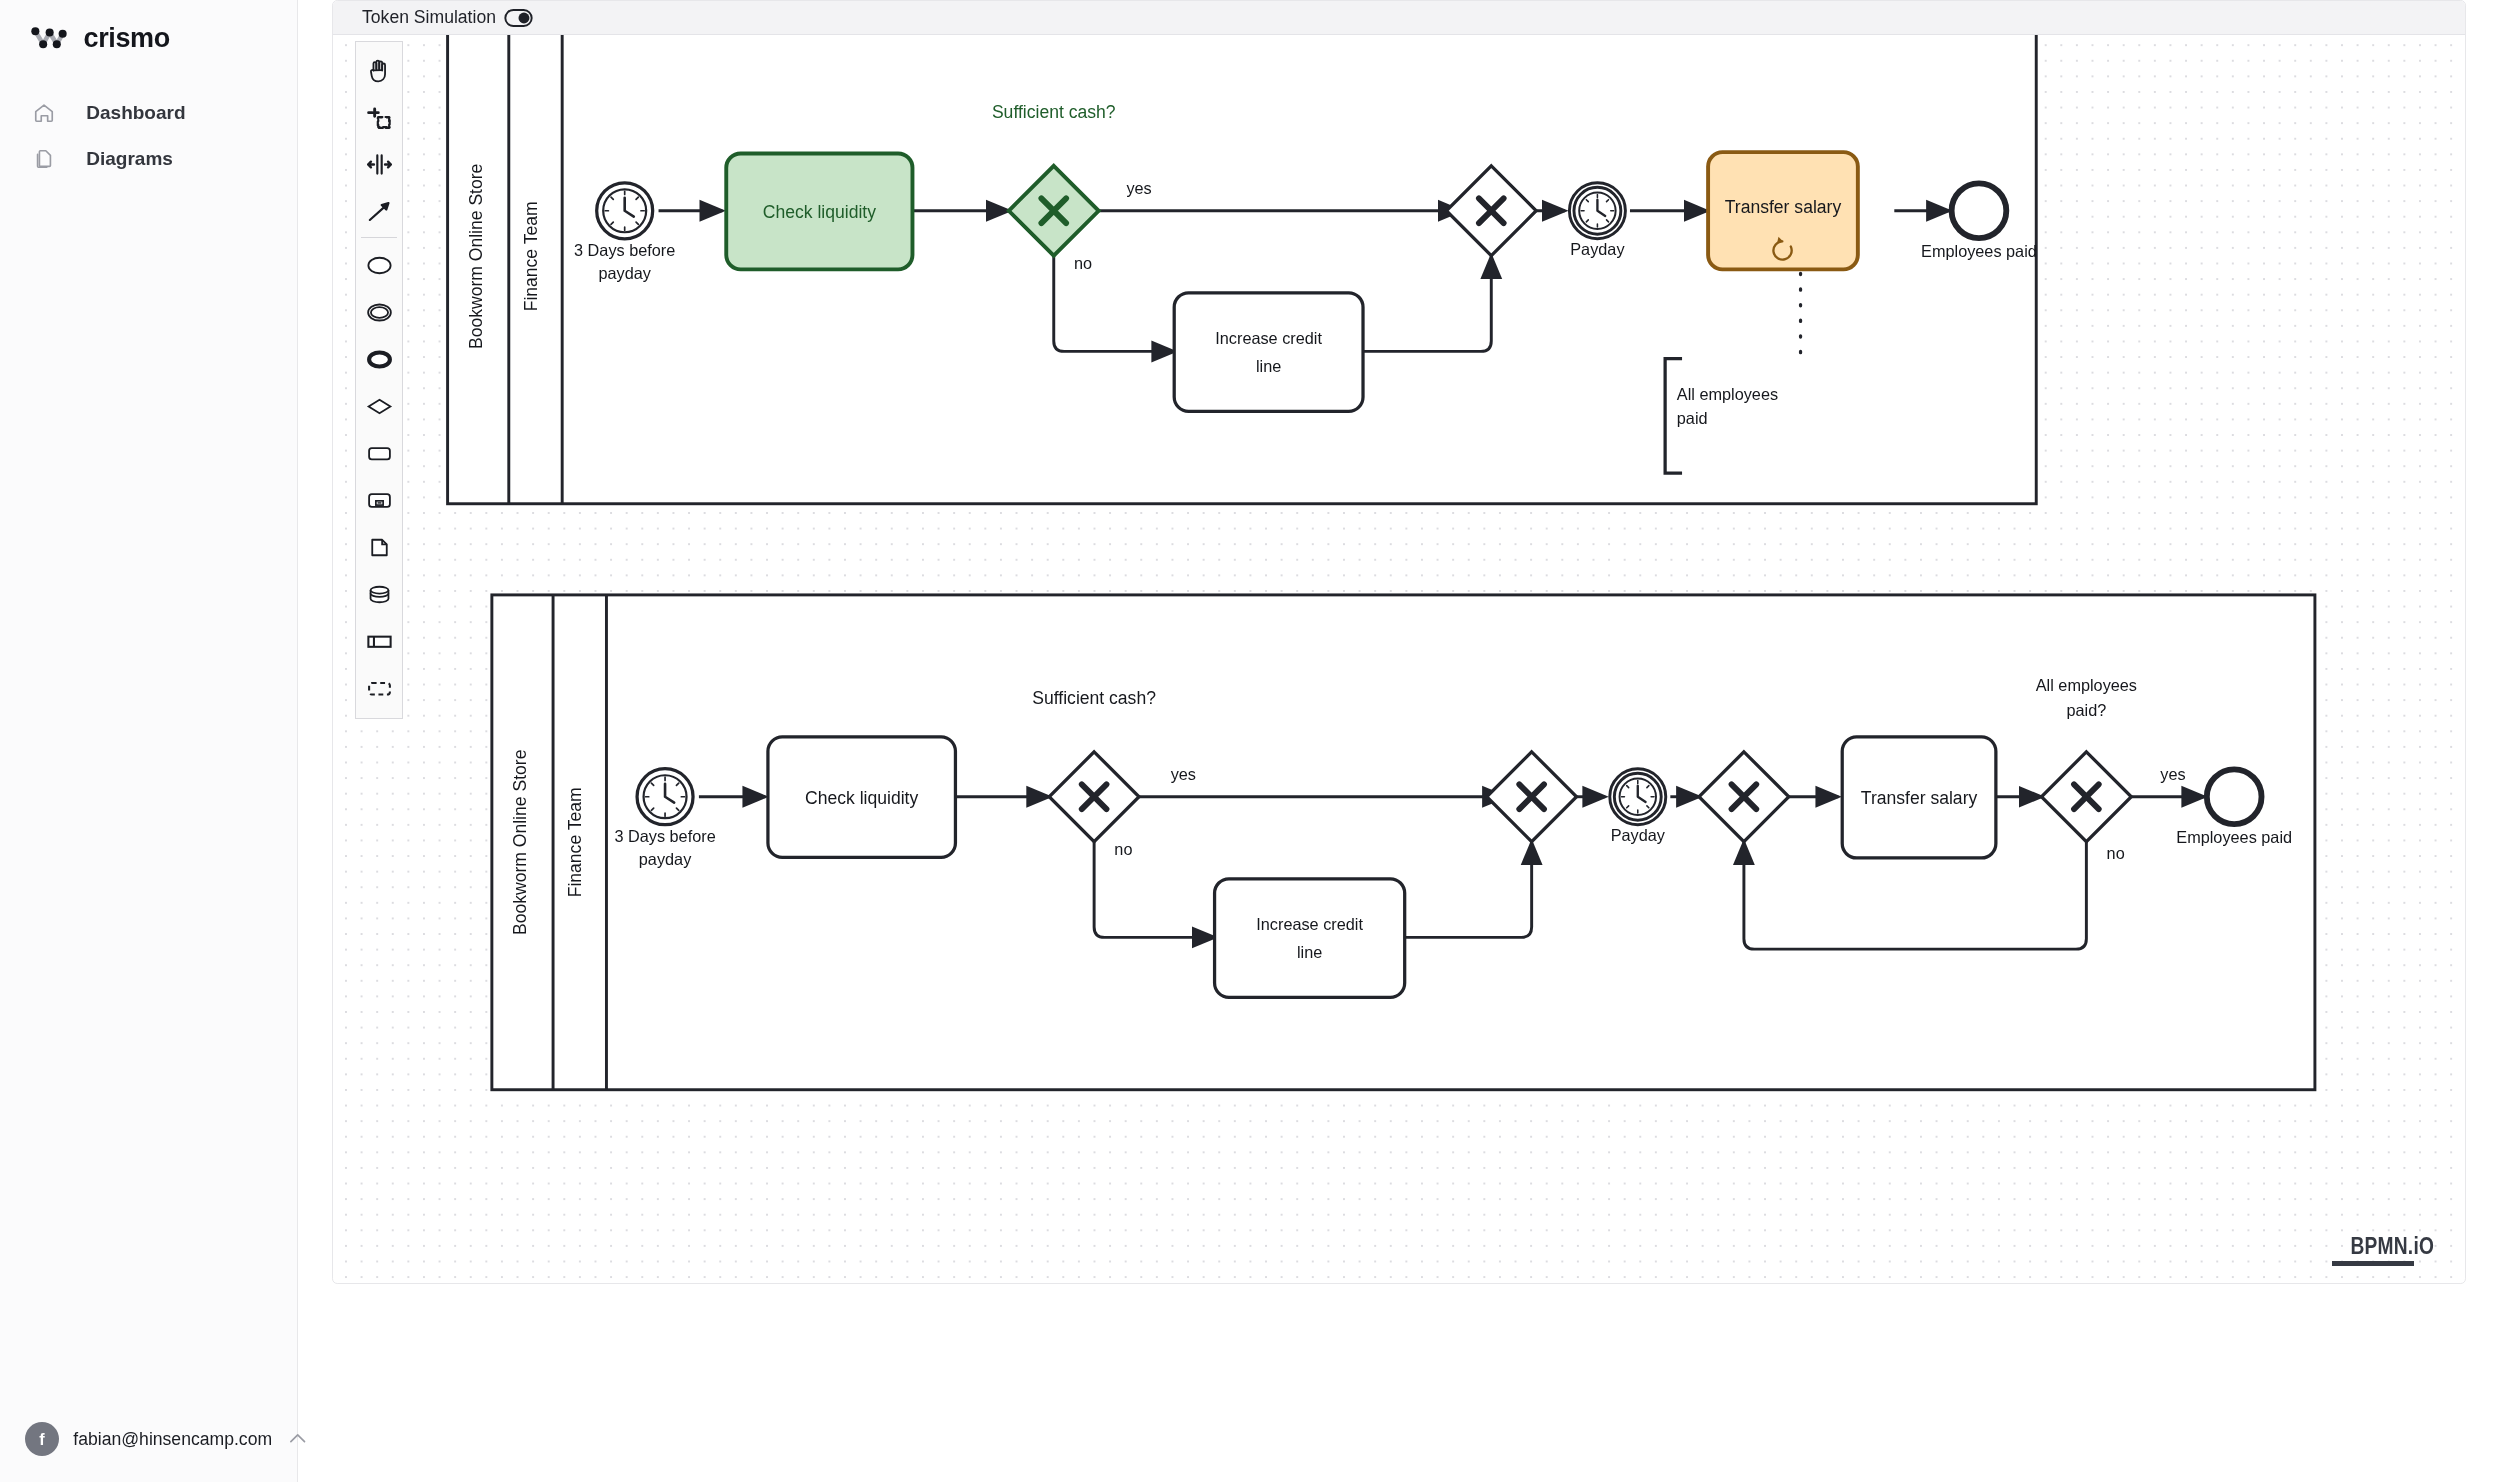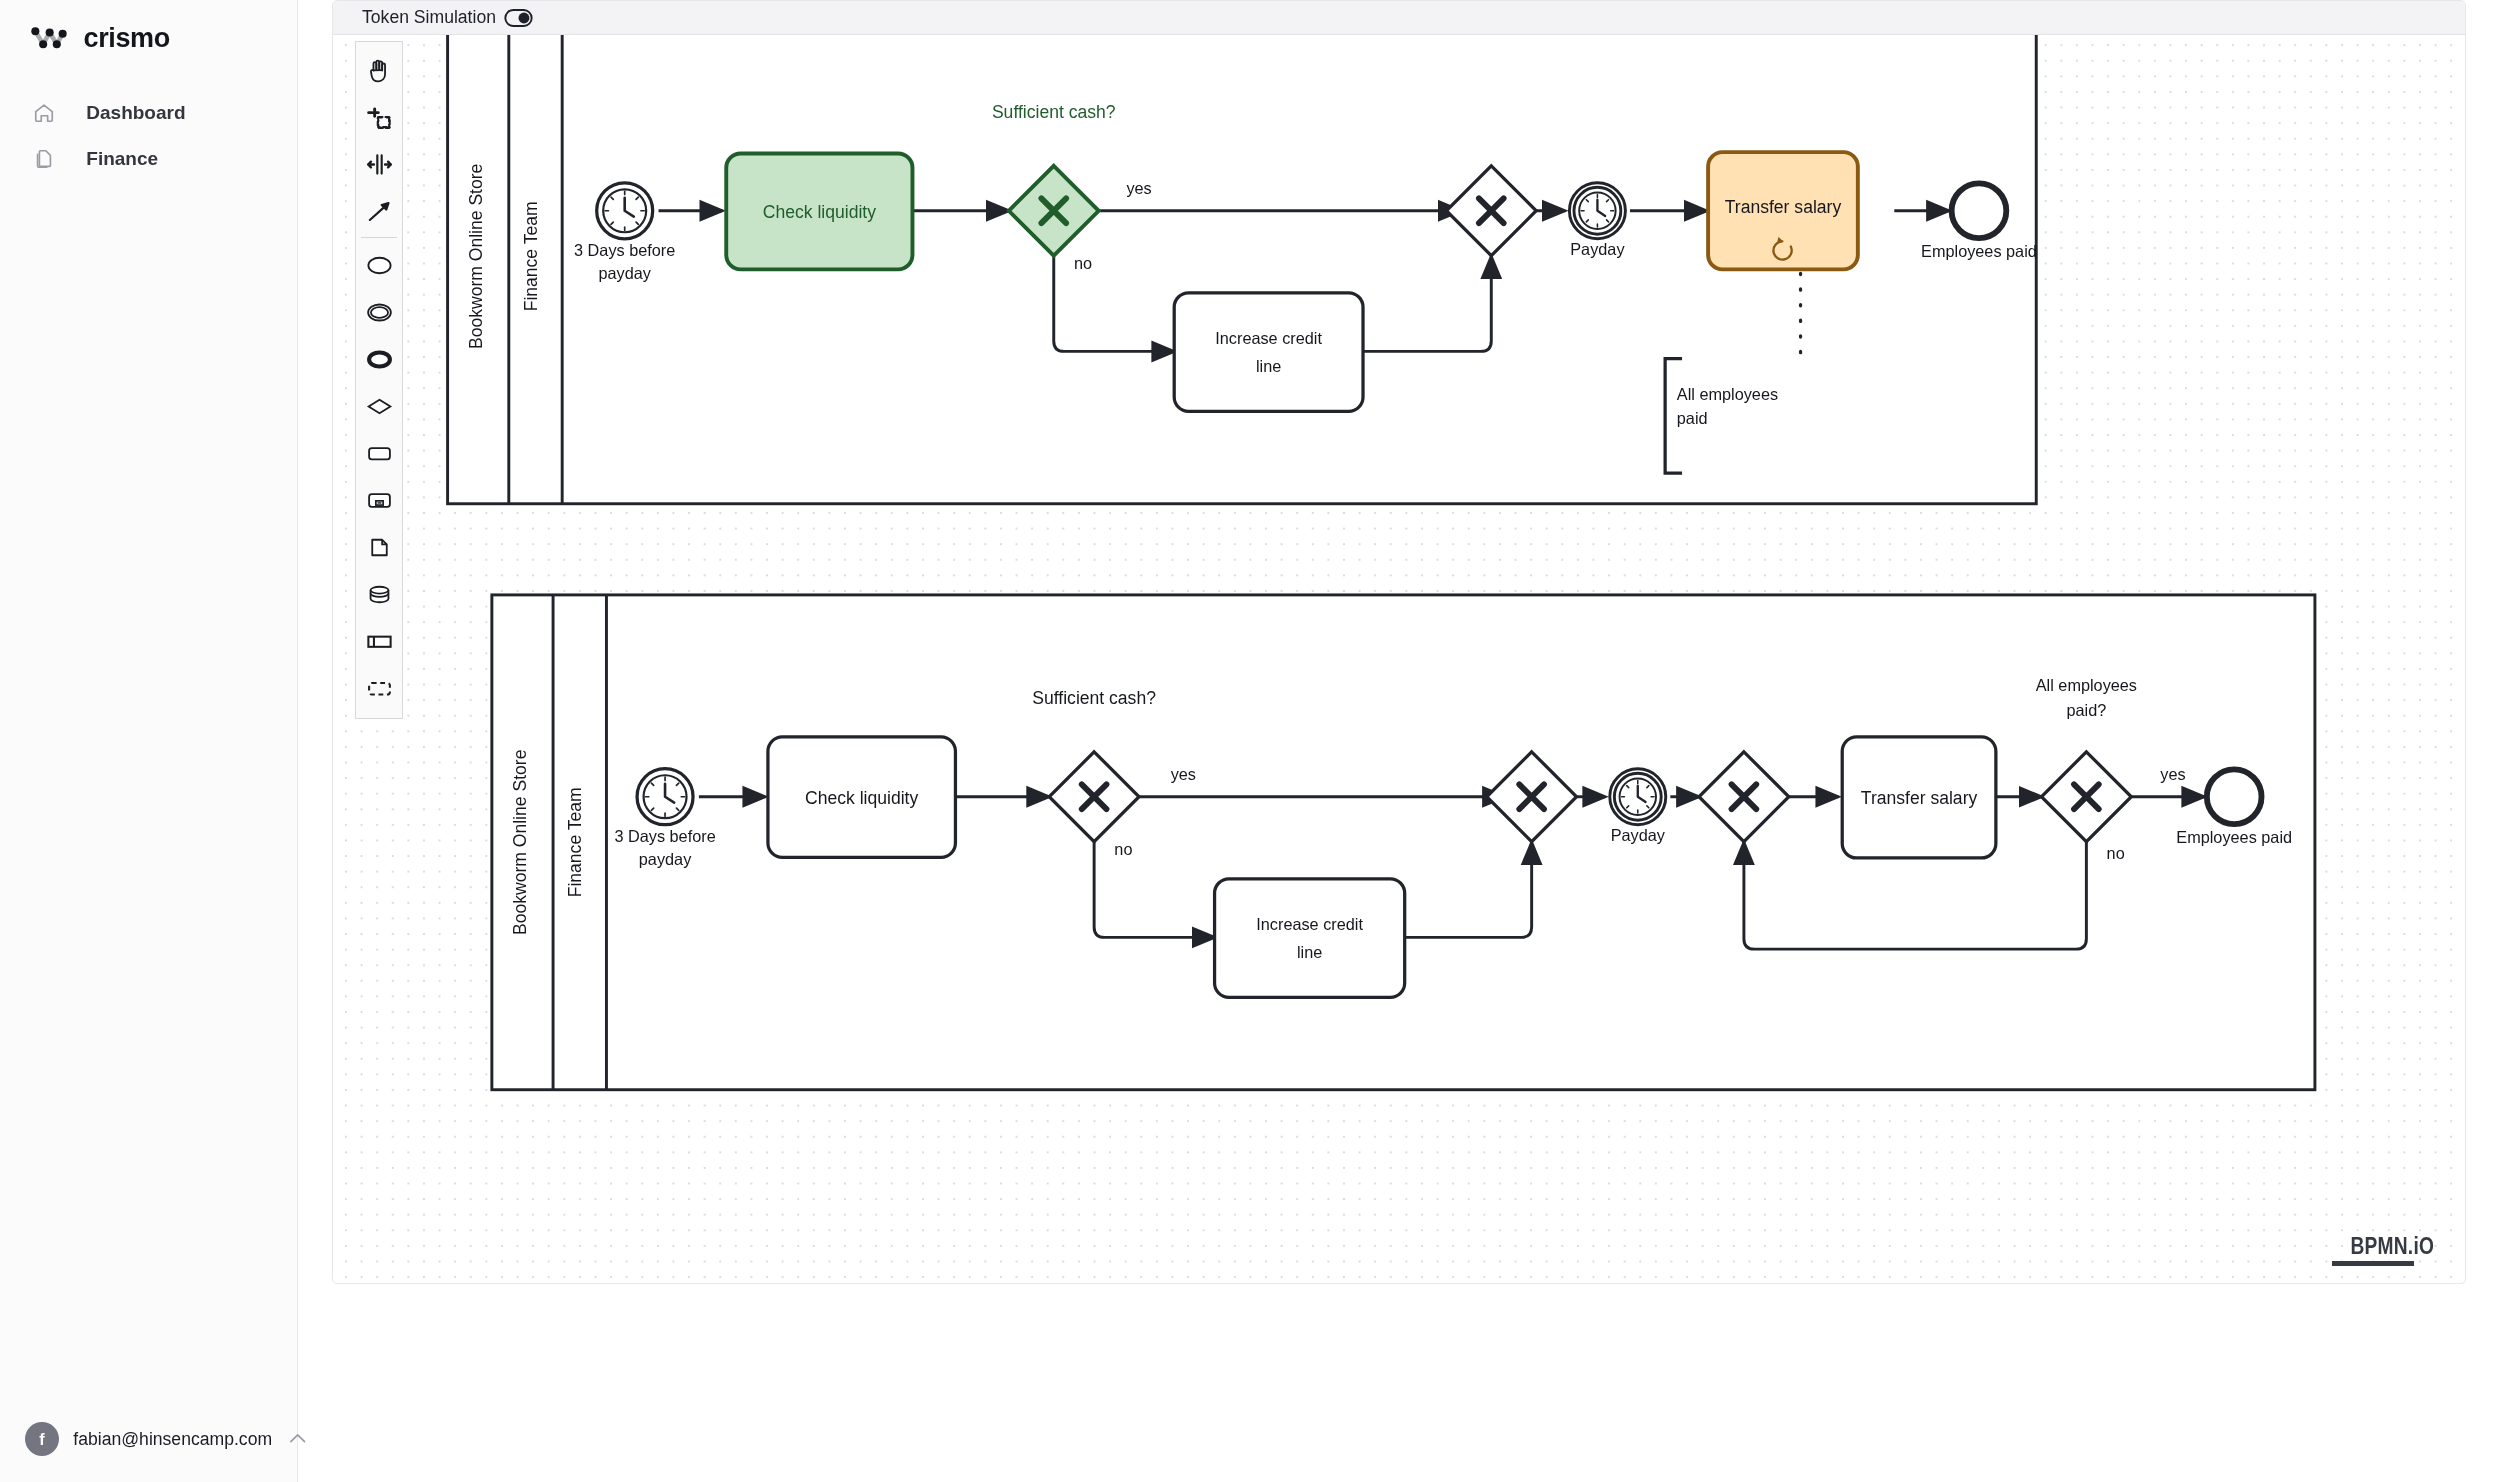--- a/index.html
+++ b/index.html
@@ -142,21 +142,21 @@
         </span>
         <span class="nav-label">Dashboard</span>
       </div>
       <div class="nav-item">
         <span class="nav-icon">
           <svg width="22" height="22" viewBox="0 0 24 24" fill="none" stroke="#9a9ca4" stroke-width="1.8" stroke-linecap="round" stroke-linejoin="round">
             <path d="M8 3h6l5 5v11a1 1 0 0 1-1 1H8a1 1 0 0 1-1-1V4a1 1 0 0 1 1-1Z"></path>
             <path d="M5 7v13a1 1 0 0 0 1 1h9"></path>
           </svg>
         </span>
-        <span class="nav-label">Finance</span>
+        <span class="nav-label">Diagrams</span>
       </div>
     </nav>
 
     <div class="user-bar">
       <div class="avatar">f</div>
       <div class="user-email">fabian@hinsencamp.com</div>
       <span class="chev">
         <svg width="23.4" height="23.4" viewBox="0 0 24 24" fill="none" stroke="#9a9ca4" stroke-width="1.7" stroke-linecap="round" stroke-linejoin="round">
           <path d="M5 15 L12 8 L19 15"></path>
         </svg>

